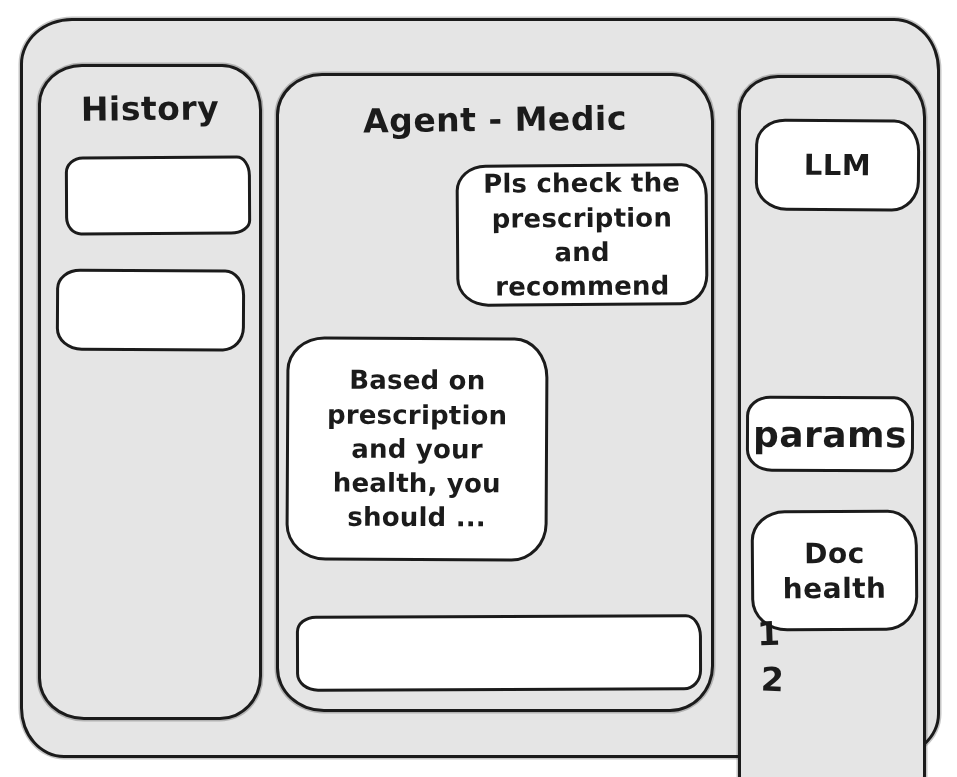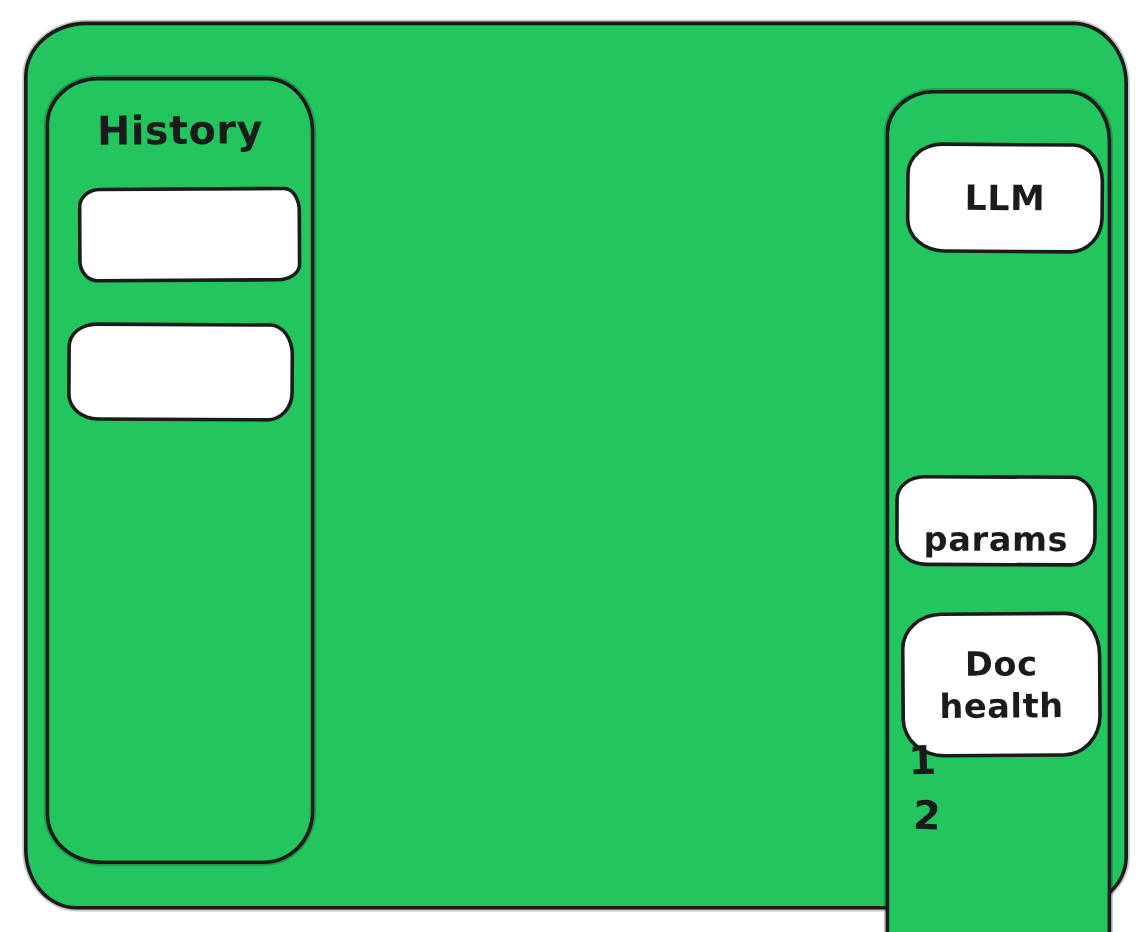--- a/index.html
+++ b/index.html
@@ -13,21 +13,21 @@
     height: 777px;
     background: #ffffff;
     font-family: "DejaVu Sans", sans-serif;
     color: #1b1b1b;
     overflow: hidden;
   }
   .sketch {
     position: absolute;
     box-sizing: border-box;
     border: 3px solid #1b1b1b;
-    background: #22c55e;
+    background: #e5e5e5;
   }
   
   .double {
     box-shadow: 0 0 0 1.5px rgba(27,27,27,0.25);
   }
   .frame {
     left: 20px; top: 18px; width: 920px; height: 740px;
     border-radius: 52px 46px 50px 44px / 46px 52px 44px 50px;
   }
   .panel-title {
@@ -138,23 +138,22 @@
     transform: rotate(0.4deg);
   }
   .tool-btn.ocr {
     left: 14px; top: 154px; width: 166px; height: 92px;
     border-radius: 28px 32px 30px 26px / 32px 26px 28px 30px;
     transform: rotate(-0.3deg);
   }
   .tool-btn.params {
     left: 5px; top: 318px; width: 168px; height: 76px;
     border-radius: 24px 20px 22px 26px / 20px 26px 24px 22px;
-    font-size: 28px;
+    font-size: 36px;
     transform: rotate(0.2deg);
-    align-items: flex-end;
   }
   .tool-btn.docsource {
     left: 10px; top: 432px; width: 167px; height: 121px;
     border-radius: 34px 30px 32px 36px / 30px 36px 34px 32px;
     font-size: 28px;
     transform: rotate(-0.4deg);
   }
   .doc-num {
     position: absolute;
     font-size: 33px;
@@ -173,20 +172,33 @@
   <aside class="sketch double history-panel">
     <div class="panel-title">History</div>
     <div class="history-item one">
       <span></span>
     </div>
     <div class="history-item two">
       <span></span>
     </div>
   </aside>
 
+  <main class="sketch double chat-panel">
+    <div class="panel-title">Agent - Medic</div>
+
+    <div class="bubble user">
+      <span>Pls check the prescription and recommend</span>
+    </div>
+
+    <div class="bubble assistant">
+      <span>Based on prescription and your health, you should ...</span>
+    </div>
+
+    <input type="text" class="chat-input" value="" style="">
+  </main>
 
   <aside class="sketch double tools-panel">
     <button class="tool-btn llm">
       <span>LLM</span>
     </button>
     <button class="tool-btn params">
       <span>params</span>
     </button>
     <button class="tool-btn docsource">
       <span>Doc health</span>

